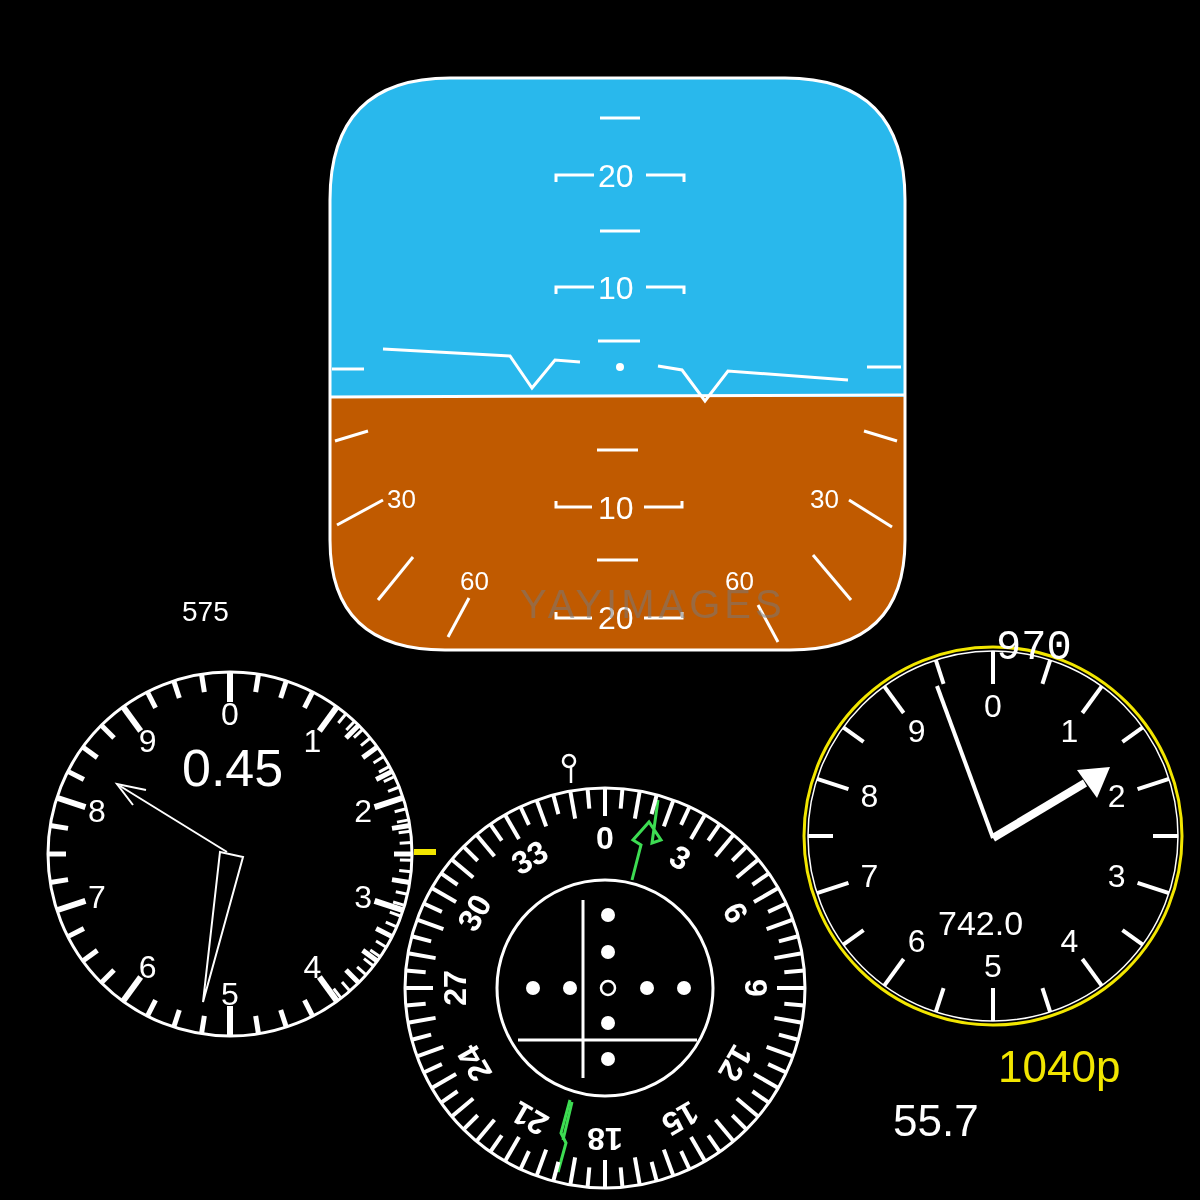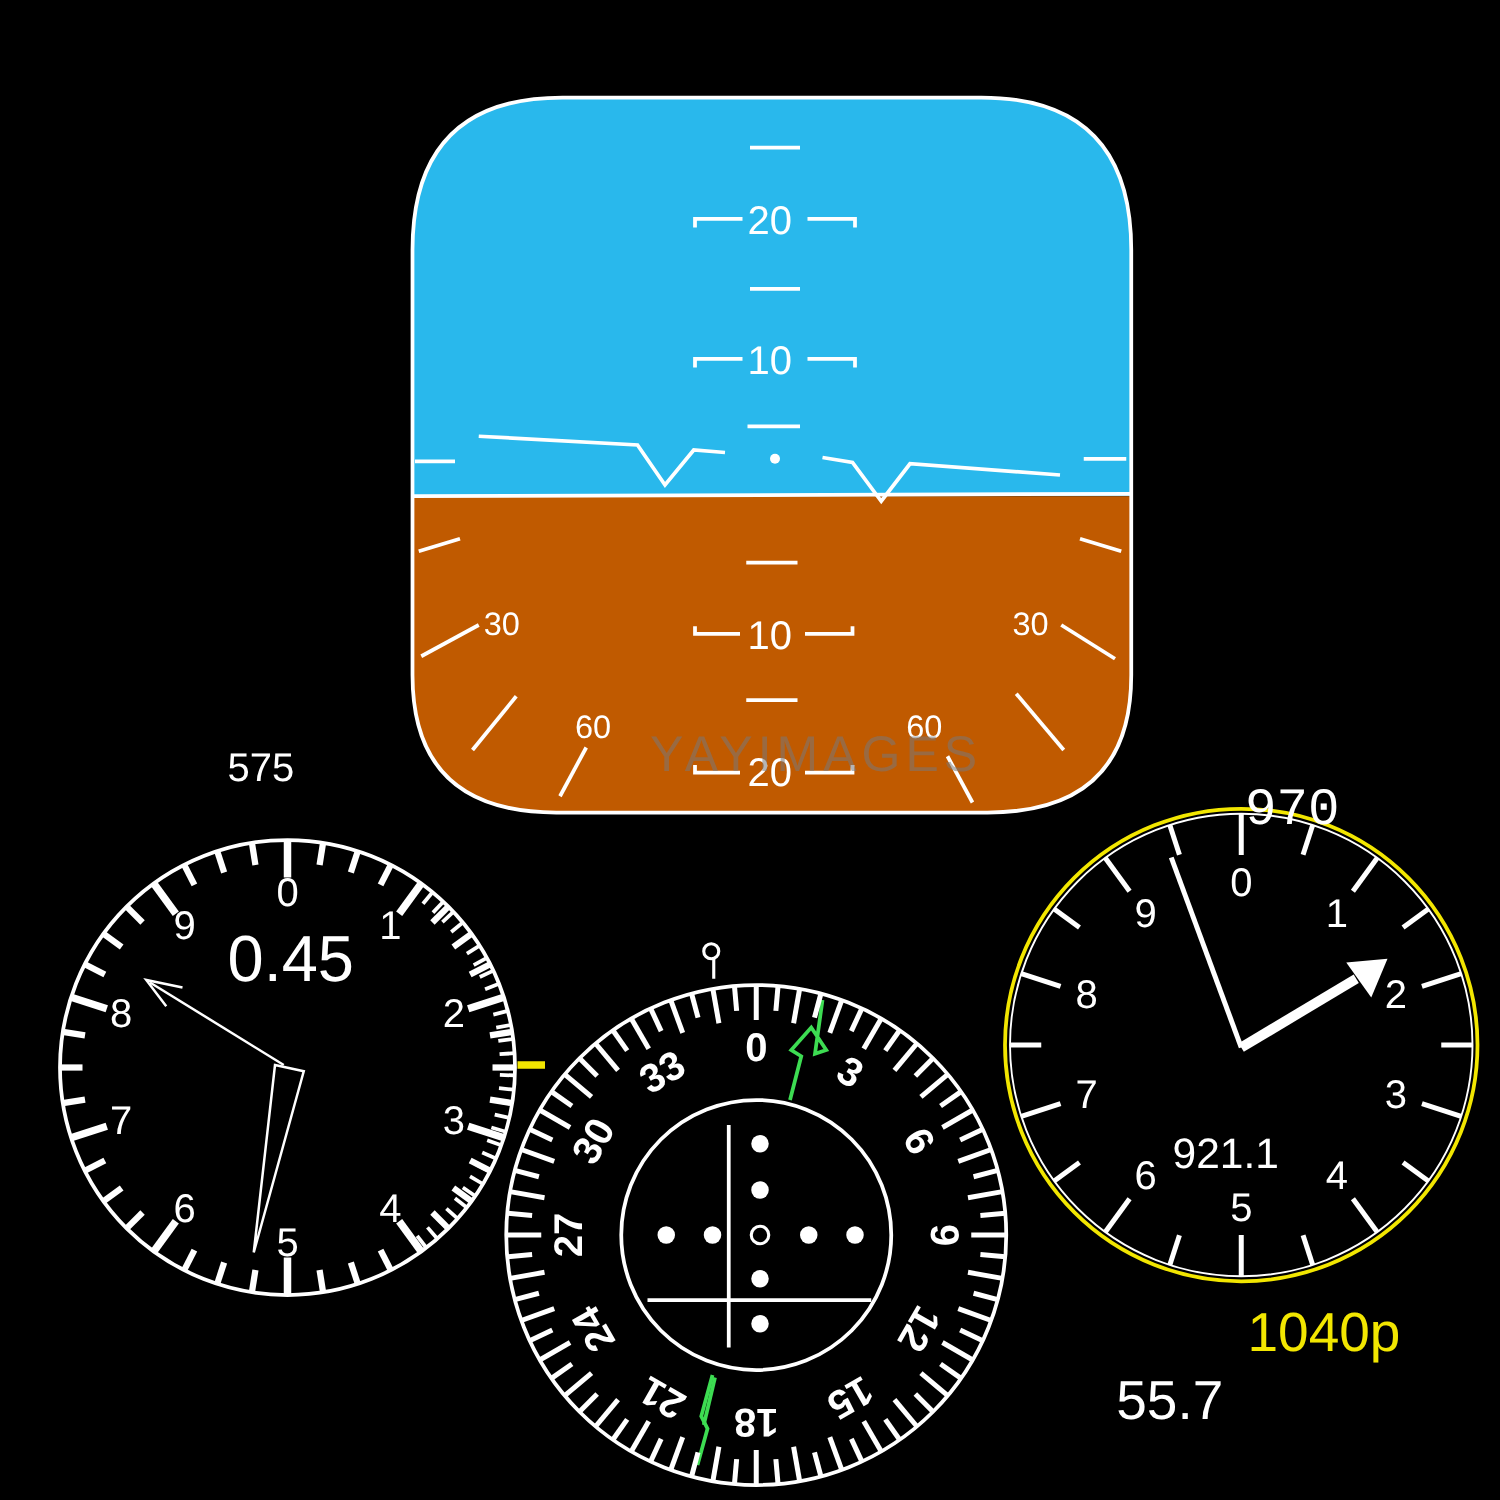--- a/index.html
+++ b/index.html
@@ -276,21 +276,21 @@
 <div class="lbl" style="left:598px;top:158px;font-size:32px;">20</div>
 <div class="lbl" style="left:598px;top:270px;font-size:32px;">10</div>
 <div class="lbl" style="left:598px;top:490px;font-size:32px;">10</div>
 <div class="lbl" style="left:598px;top:600px;font-size:32px;">20</div>
 <div class="lbl" style="left:387px;top:484px;font-size:26px;">30</div>
 <div class="lbl" style="left:810px;top:484px;font-size:26px;">30</div>
 <div class="lbl" style="left:460px;top:566px;font-size:26px;">60</div>
 <div class="lbl" style="left:725px;top:566px;font-size:26px;">60</div>
 <div class="lbl" style="left:520px;top:582px;font-size:40px;color:rgba(120,120,120,0.55);letter-spacing:4px;">YAYIMAGES</div>
 
-<div class="lbl" style="left:182px;top:596px;font-size:32px;">575</div>
+<div class="lbl" style="left:182px;top:596px;font-size:28px;">575</div>
 <div class="lbl" style="left:182px;top:738px;font-size:52px;">0.45</div>
 <div id="leftScale">
     <div class="lbl" style="font-size: 32px; left: 230px; top: 714px; transform: translate(-50%, -50%);">0</div>
     <div class="lbl" style="font-size: 32px; left: 312.29px; top: 740.738px; transform: translate(-50%, -50%);">1</div>
     <div class="lbl" style="font-size: 32px; left: 363.148px; top: 810.738px; transform: translate(-50%, -50%);">2</div>
     <div class="lbl" style="font-size: 32px; left: 363.148px; top: 897.262px; transform: translate(-50%, -50%);">3</div>
     <div class="lbl" style="font-size: 32px; left: 312.29px; top: 967.262px; transform: translate(-50%, -50%);">4</div>
     <div class="lbl" style="font-size: 32px; left: 230px; top: 994px; transform: translate(-50%, -50%);">5</div>
     <div class="lbl" style="font-size: 32px; left: 147.71px; top: 967.262px; transform: translate(-50%, -50%);">6</div>
     <div class="lbl" style="font-size: 32px; left: 96.8521px; top: 897.262px; transform: translate(-50%, -50%);">7</div>
@@ -308,21 +308,21 @@
     <div class="lbl" style="font-size: 32px; font-weight: bold; left: 605px; top: 1138px; transform: translate(-50%, -50%) rotate(180deg);">18</div>
     <div class="lbl" style="font-size: 32px; font-weight: bold; left: 530px; top: 1117.9px; transform: translate(-50%, -50%) rotate(210deg);">21</div>
     <div class="lbl" style="font-size: 32px; font-weight: bold; left: 475.096px; top: 1063px; transform: translate(-50%, -50%) rotate(240deg);">24</div>
     <div class="lbl" style="font-size: 32px; font-weight: bold; left: 455px; top: 988px; transform: translate(-50%, -50%) rotate(270deg);">27</div>
     <div class="lbl" style="font-size: 32px; font-weight: bold; left: 475.096px; top: 913px; transform: translate(-50%, -50%) rotate(300deg);">30</div>
     <div class="lbl" style="font-size: 32px; font-weight: bold; left: 530px; top: 858.096px; transform: translate(-50%, -50%) rotate(330deg);">33</div>
   </div>
 <div class="lbl" style="left:845px;top:1096px;font-size:44px;margin-left:48px;">55.7</div>
 
 <div class="lbl" style="left:996px;top:624px;font-size:42px;font-family:Liberation Mono, monospace;">970</div>
-<div class="lbl" style="left:938px;top:904px;font-size:34px;">921.1</div>
+<div class="lbl" style="left:938px;top:904px;font-size:34px;">742.0</div>
 <div id="rightScale">
     <div class="lbl" style="font-size: 32px; left: 993px; top: 706px; transform: translate(-50%, -50%);">0</div>
     <div class="lbl" style="font-size: 32px; left: 1069.41px; top: 730.828px; transform: translate(-50%, -50%);">1</div>
     <div class="lbl" style="font-size: 32px; left: 1116.64px; top: 795.828px; transform: translate(-50%, -50%);">2</div>
     <div class="lbl" style="font-size: 32px; left: 1116.64px; top: 876.172px; transform: translate(-50%, -50%);">3</div>
     <div class="lbl" style="font-size: 32px; left: 1069.41px; top: 941.172px; transform: translate(-50%, -50%);">4</div>
     <div class="lbl" style="font-size: 32px; left: 993px; top: 966px; transform: translate(-50%, -50%);">5</div>
     <div class="lbl" style="font-size: 32px; left: 916.588px; top: 941.172px; transform: translate(-50%, -50%);">6</div>
     <div class="lbl" style="font-size: 32px; left: 869.363px; top: 876.172px; transform: translate(-50%, -50%);">7</div>
     <div class="lbl" style="font-size: 32px; left: 869.363px; top: 795.828px; transform: translate(-50%, -50%);">8</div>

